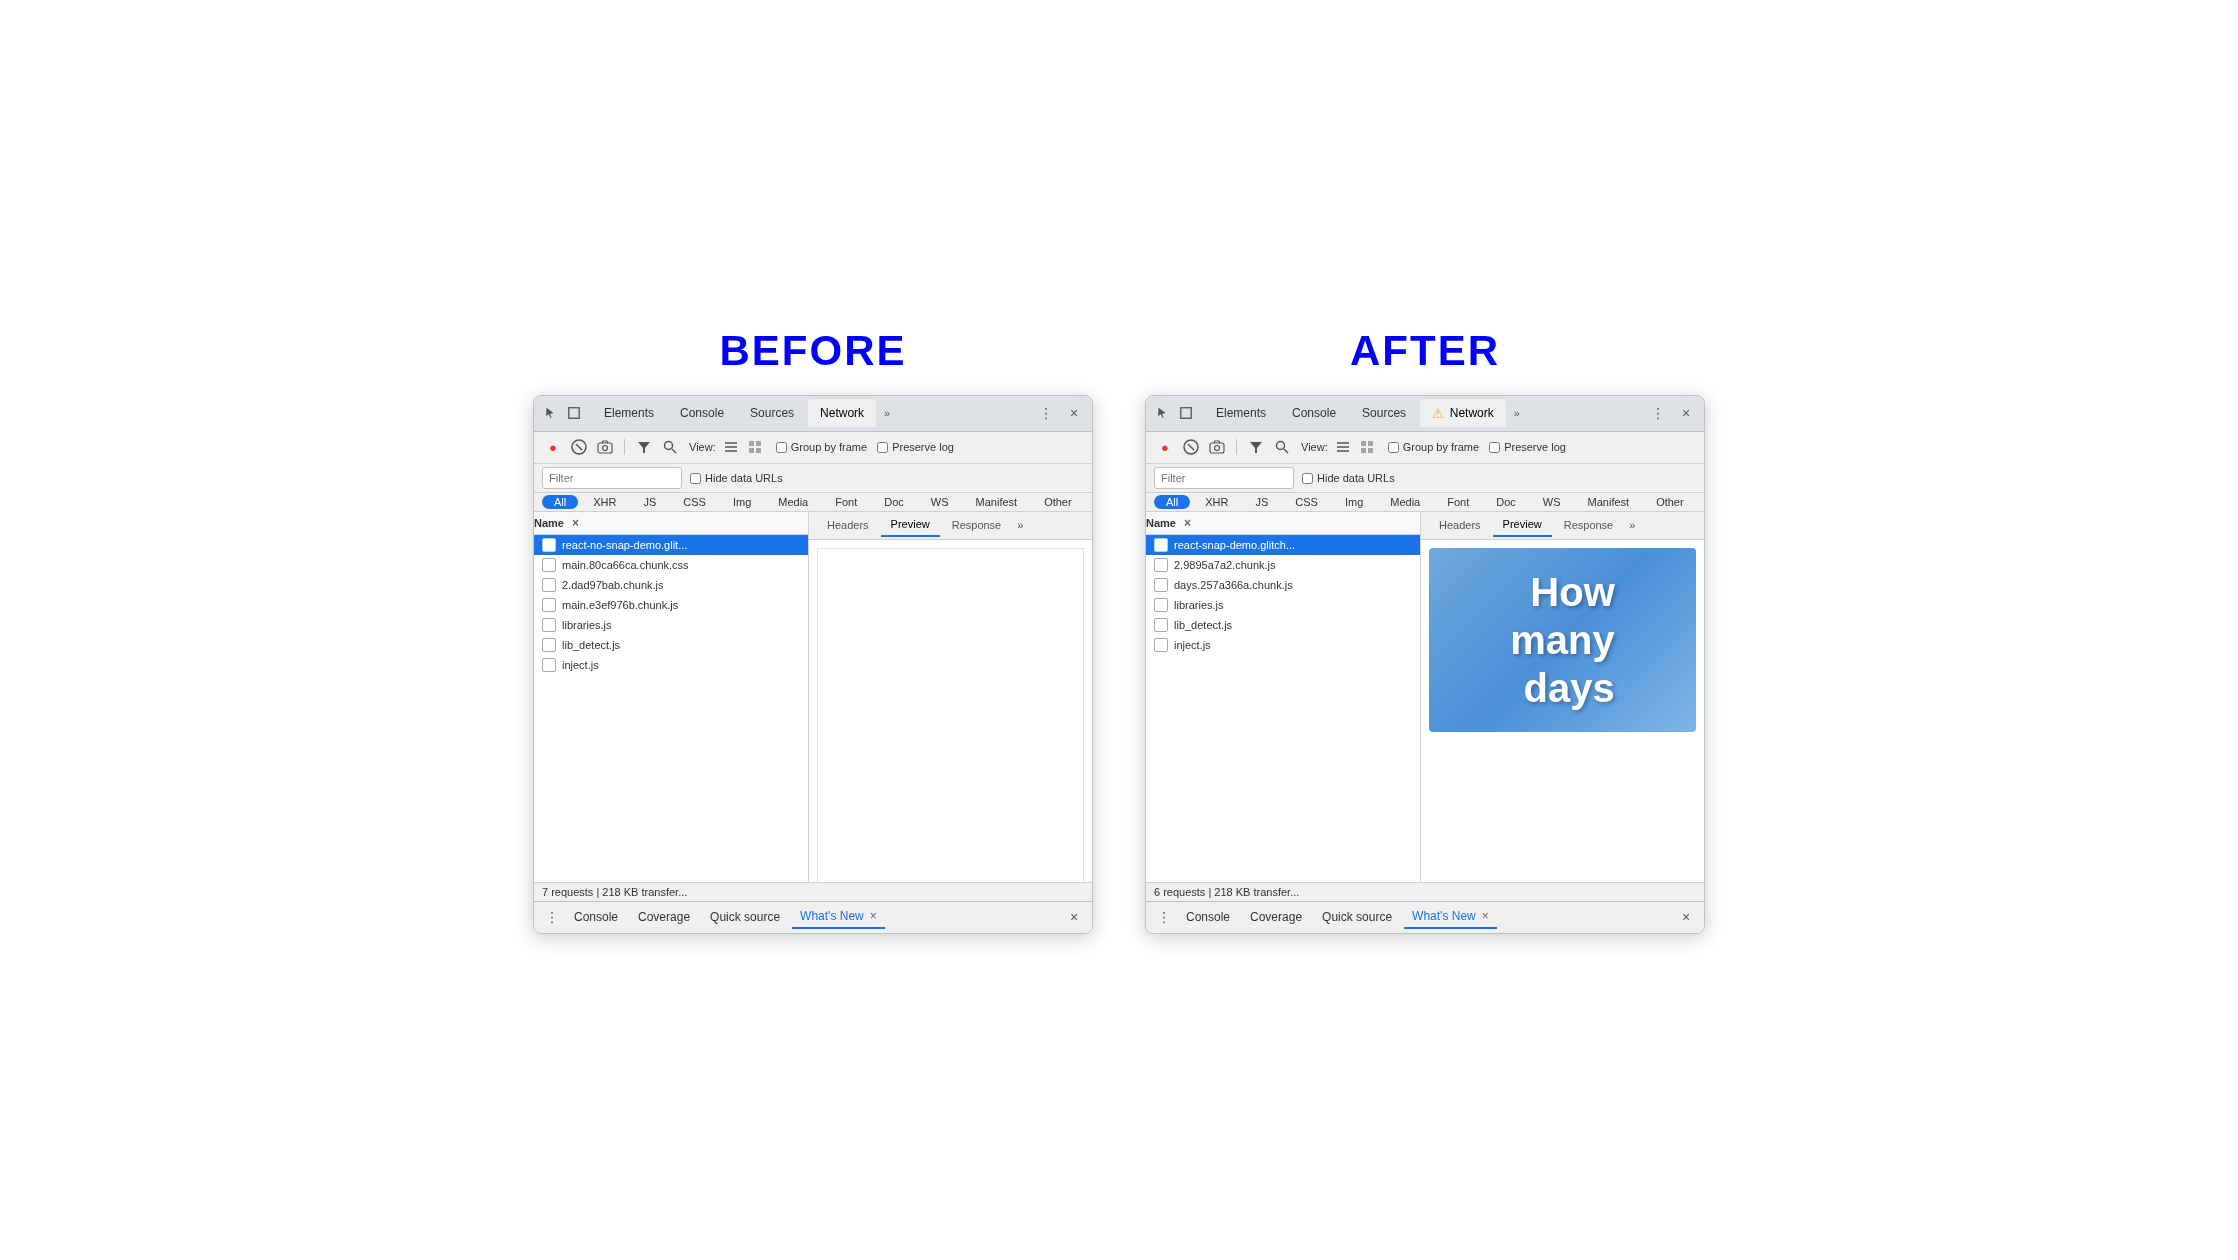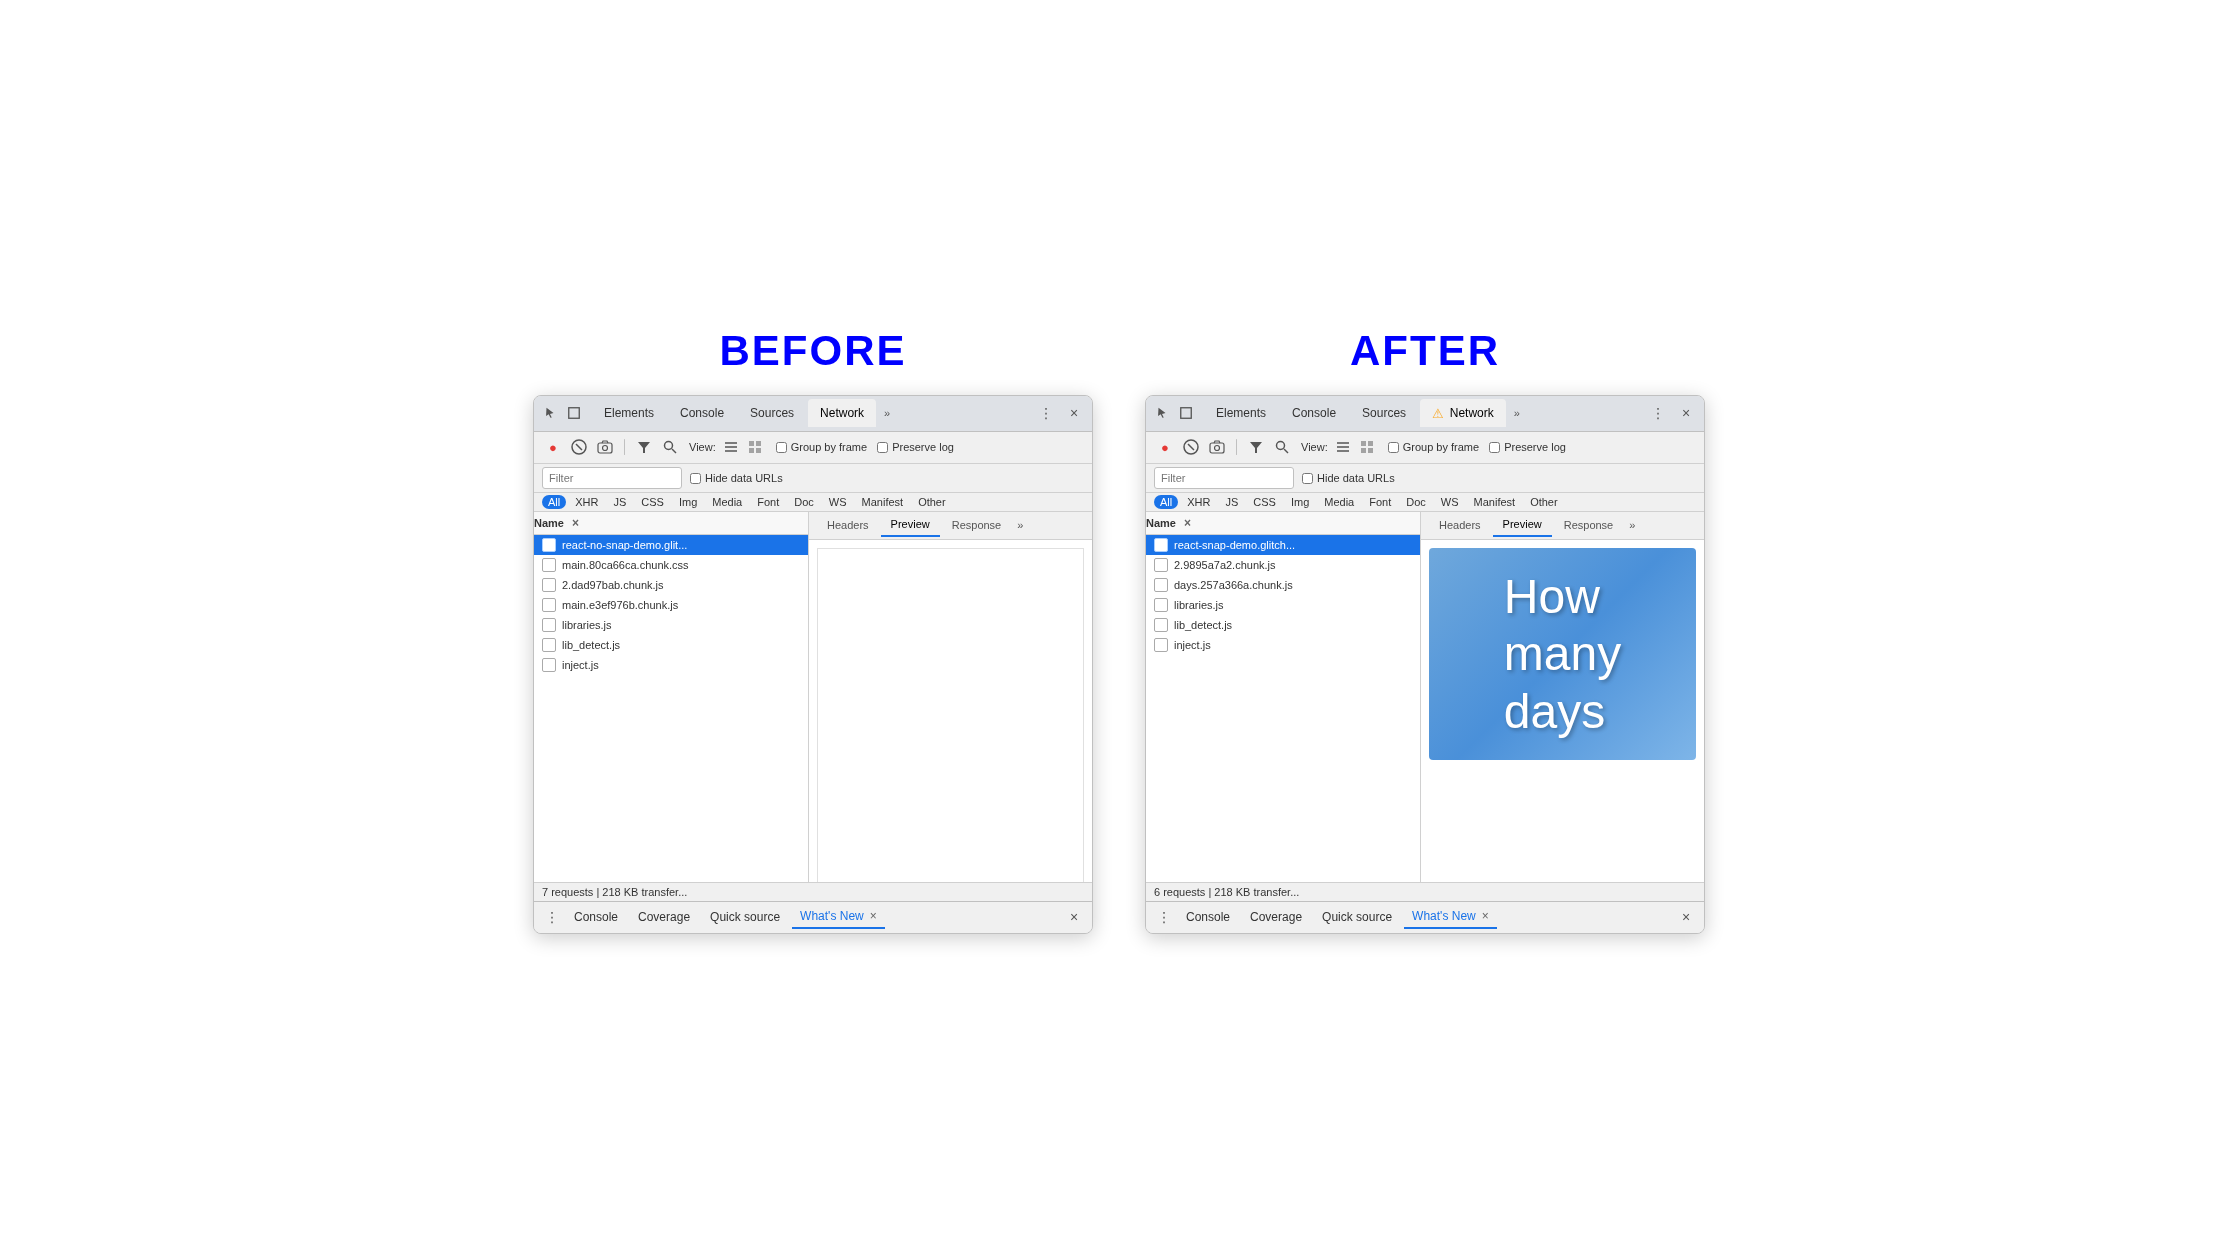--- a/index.html
+++ b/index.html
@@ -208,21 +208,21 @@
       display: flex;
       align-items: center;
       background: #f0f0f0;
       padding: 2px 8px;
       border-bottom: 1px solid #d0d0d0;
       gap: 3px;
       flex-wrap: wrap;
     }
 
     .res-btn {
-      padding: 1px 6px;
+      padding: 1px 12px;
       font-size: 11px;
       border: none;
       background: transparent;
       cursor: pointer;
       color: #333;
       border-radius: 3px;
     }
 
     .res-btn.active {
       background: #1a73e8;
@@ -349,23 +349,23 @@
       border-radius: 4px;
       overflow: hidden;
       background: linear-gradient(135deg, #6fa8dc 0%, #4a90d9 50%, #7eb5e8 100%);
       display: flex;
       align-items: center;
       justify-content: center;
     }
 
     .preview-image-text {
       color: white;
-      font-size: 48px;
-      font-weight: 400;
-      text-align: left;
+      font-size: 40px;
+      font-weight: 700;
+      text-align: right;
       line-height: 1.2;
       text-shadow: 2px 2px 4px rgba(0,0,0,0.3);
       padding: 20px;
     }
 
     
     .status-bar {
       background: #f0f0f0;
       padding: 3px 8px;
       font-size: 11px;

